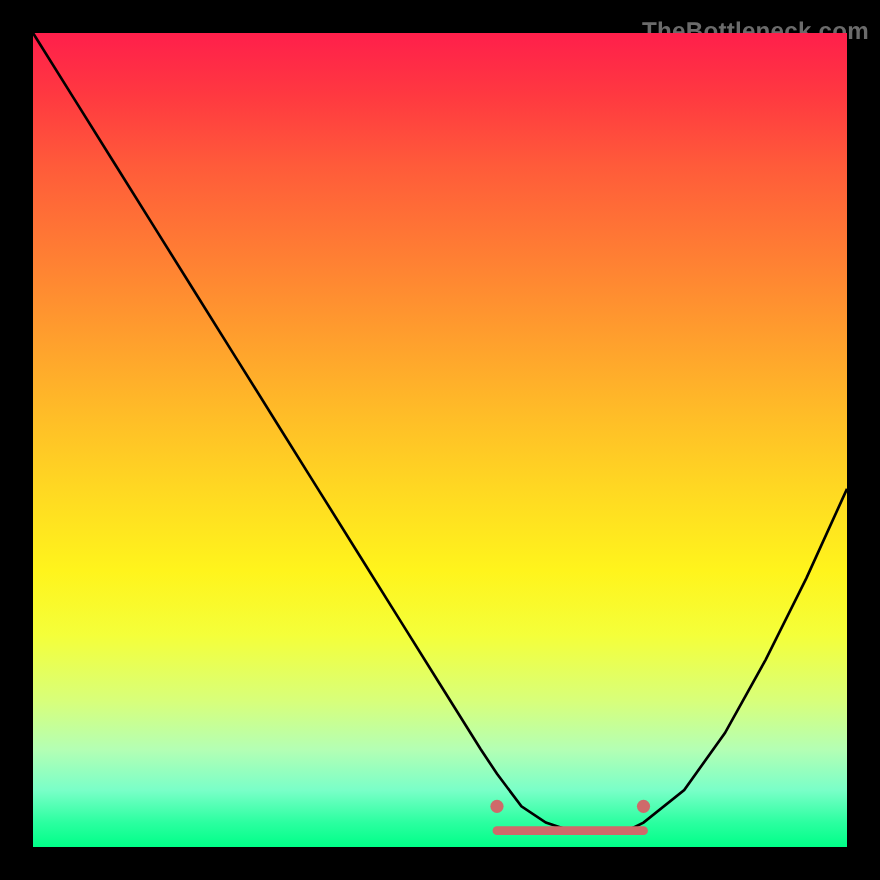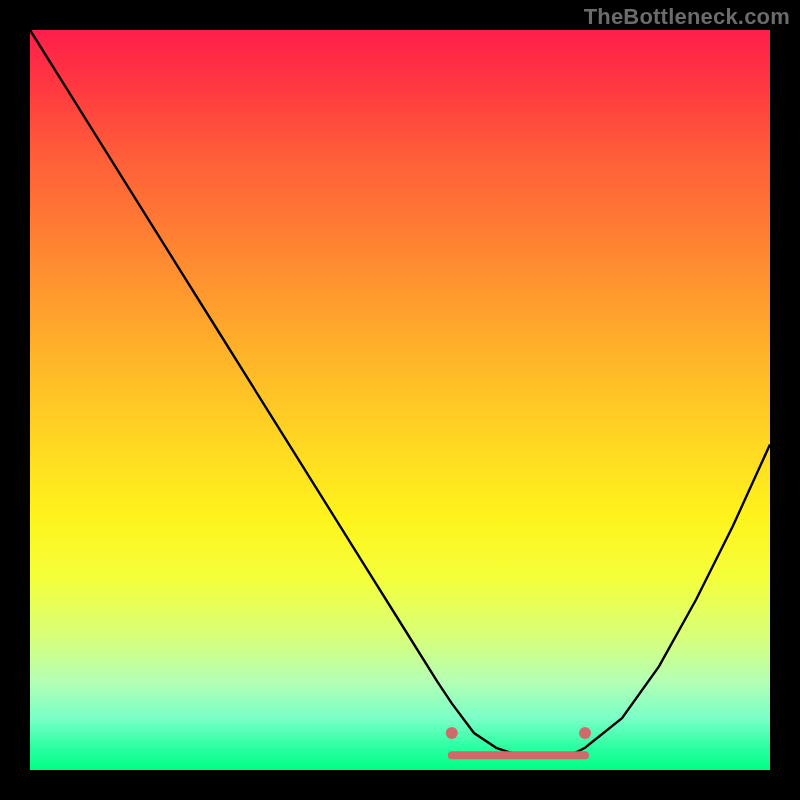--- a/index.html
+++ b/index.html
@@ -34,21 +34,21 @@
   }
   .curve-layer {
     position: absolute;
     left: 0; top: 0;
     width: 740px;
     height: 740px;
     overflow: visible;
   }
   .watermark {
     position: absolute;
-    top: 4px;
+    top: 15px;
     right: 10px;
     font: 600 22px Arial, Helvetica, sans-serif;
     color: #6b6b6b;
     letter-spacing: 0.2px;
     text-align: right;
   }
 </style>
 </head>
 <body>
 

